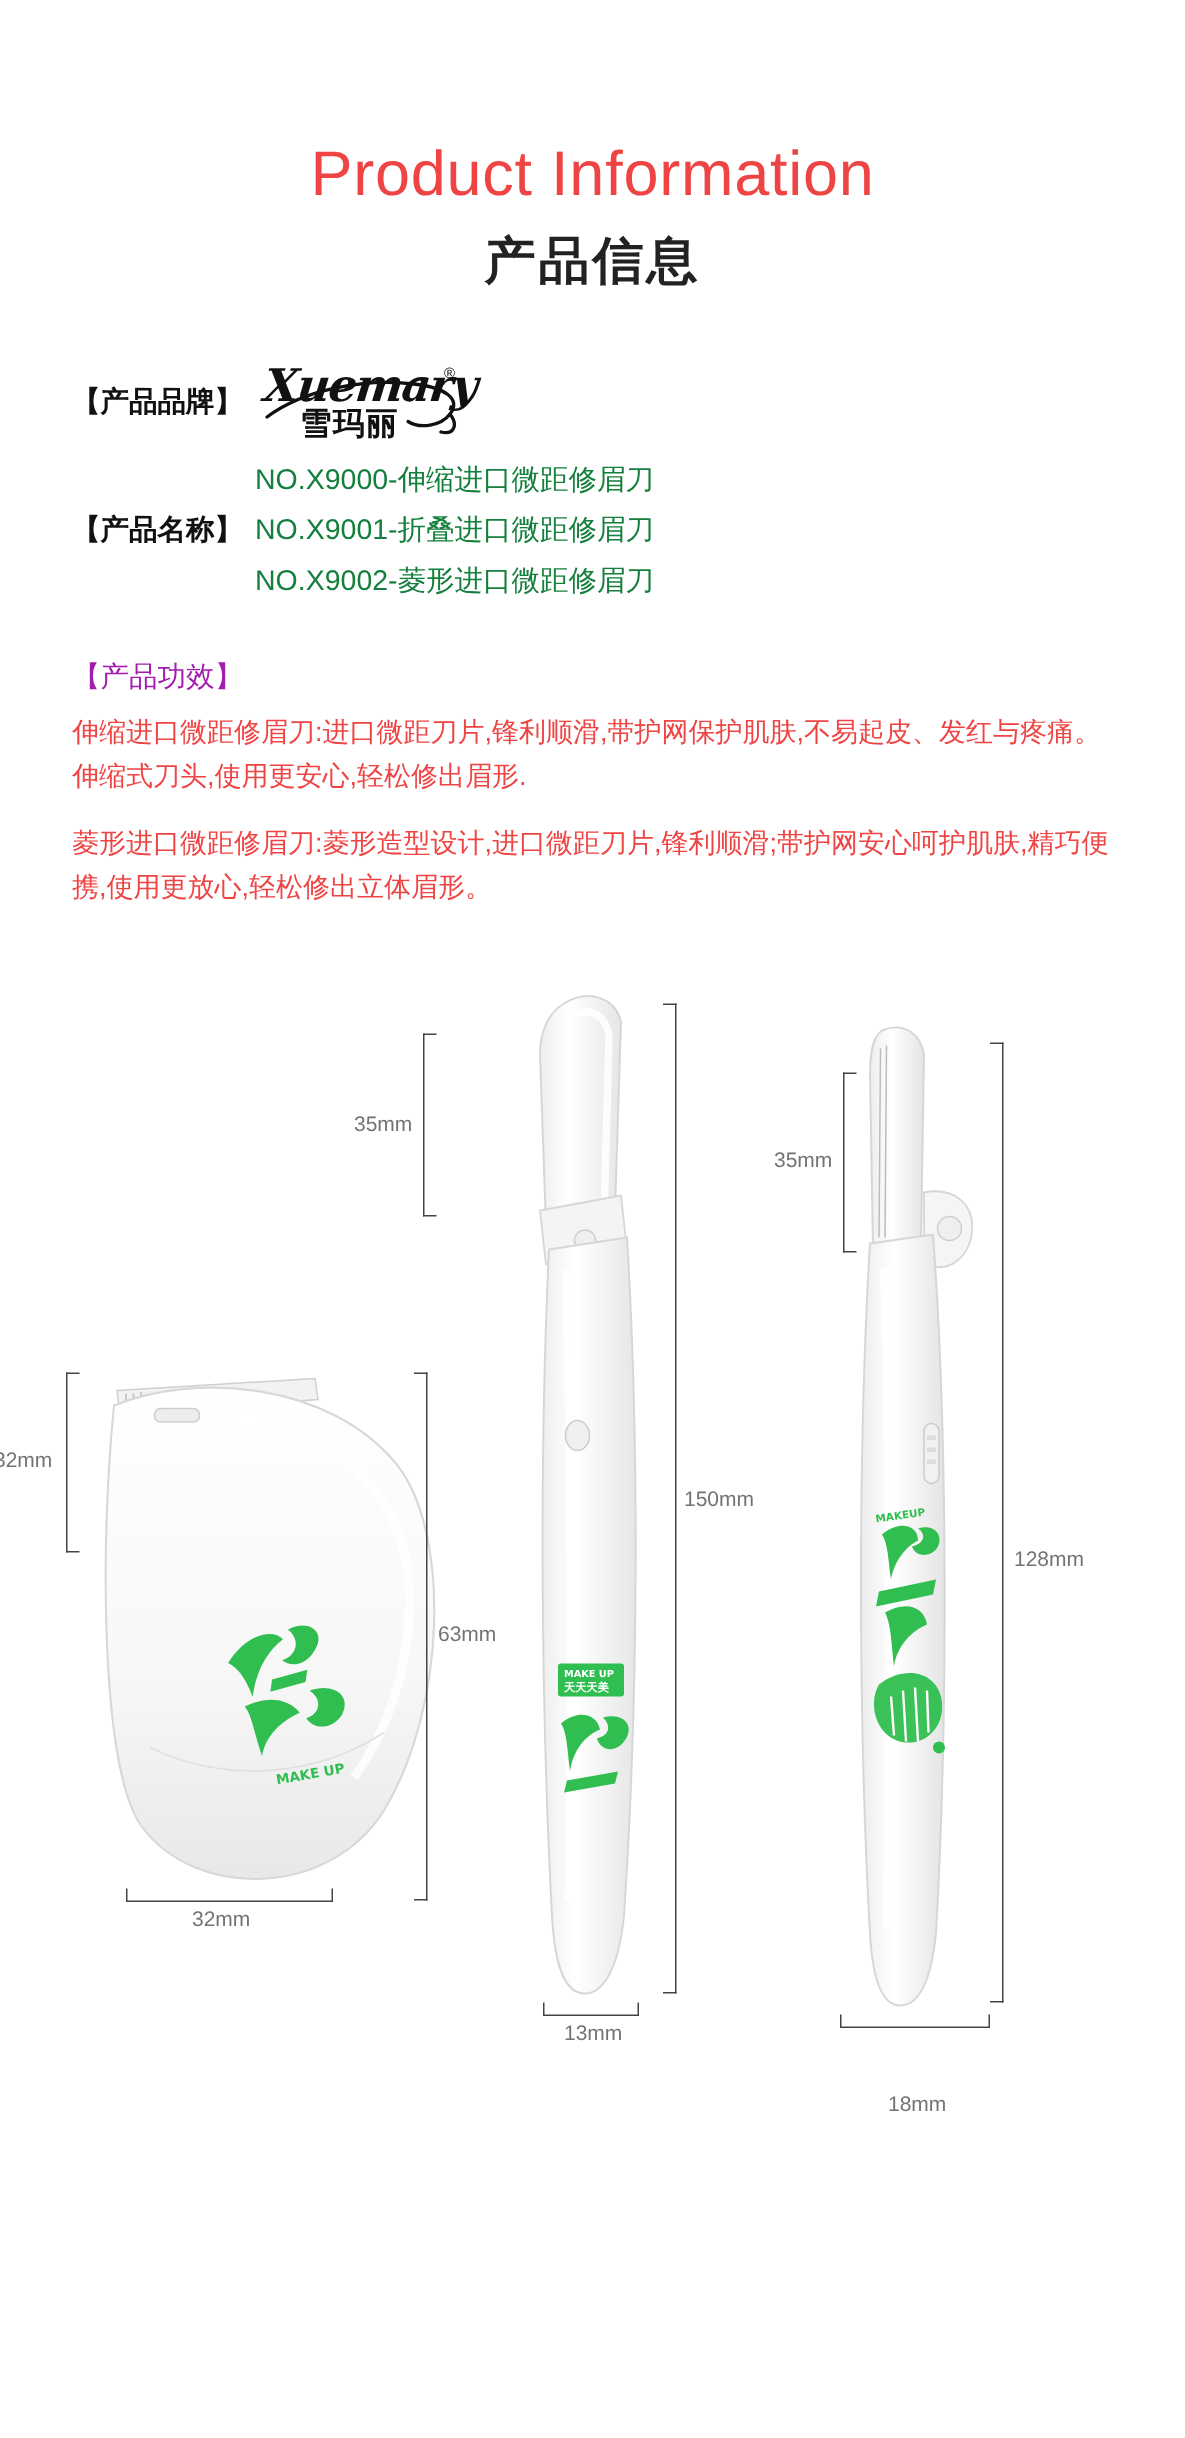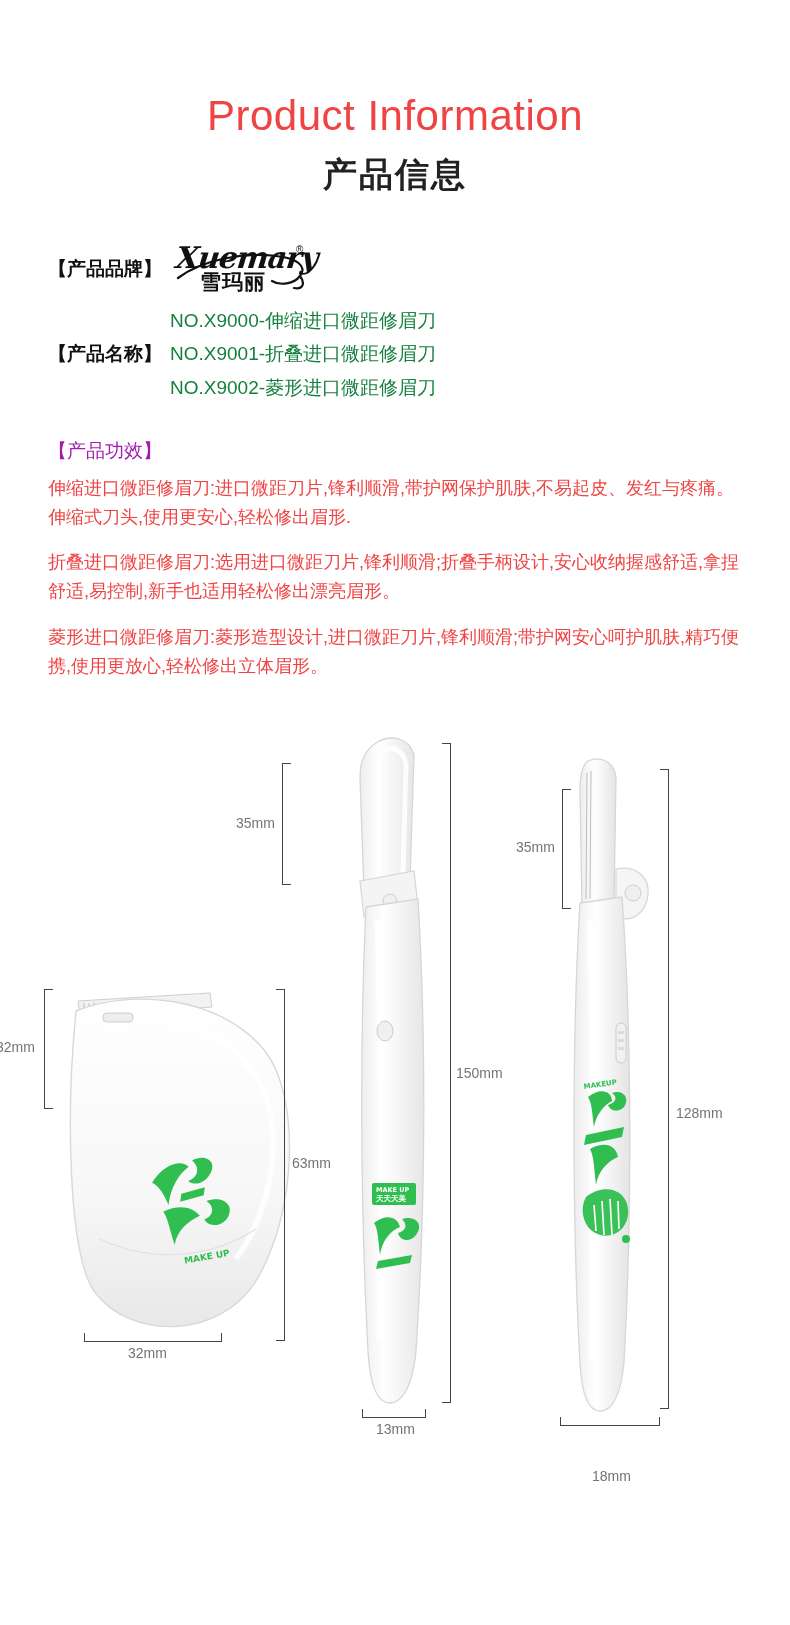--- a/index.html
+++ b/index.html
@@ -177,21 +177,20 @@
     <div class="label">【产品名称】</div>
     <div class="names">
       <div class="name-line">NO.X9000-伸缩进口微距修眉刀</div>
       <div class="name-line">NO.X9001-折叠进口微距修眉刀</div>
       <div class="name-line">NO.X9002-菱形进口微距修眉刀</div>
     </div>
   </div>
 
   <div class="section-title">【产品功效】</div>
   <div class="para">伸缩进口微距修眉刀:进口微距刀片,锋利顺滑,带护网保护肌肤,不易起皮、发红与疼痛。伸缩式刀头,使用更安心,轻松修出眉形.</div>
-  <div class="para">折叠进口微距修眉刀:选用进口微距刀片,锋利顺滑;折叠手柄设计,安心收纳握感舒适,拿捏舒适,易控制,新手也适用轻松修出漂亮眉形。</div>
   <div class="para">菱形进口微距修眉刀:菱形造型设计,进口微距刀片,锋利顺滑;带护网安心呵护肌肤,精巧便携,使用更放心,轻松修出立体眉形。</div>
 </div>
 
 <div class="figures">
 
   <div class="prod" style="left:60px; top:270px; width:250px; height:360px;">
     <svg viewBox="0 0 250 360" width="250" height="360">
       <defs>
         <linearGradient id="g1" x1="0" y1="0" x2="0" y2="1">
           <stop offset="0%" stop-color="#ffffff"></stop>

